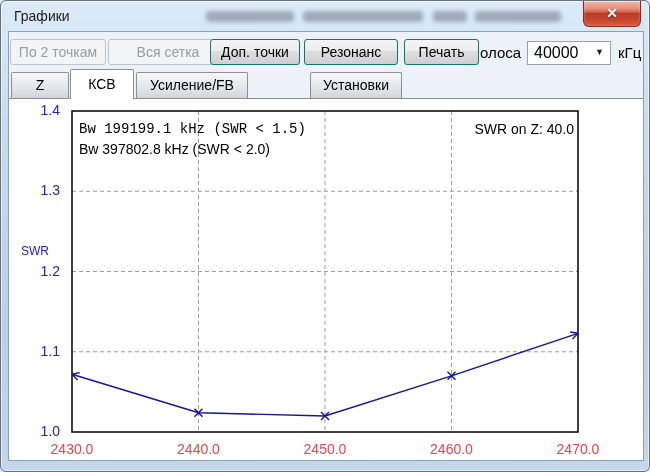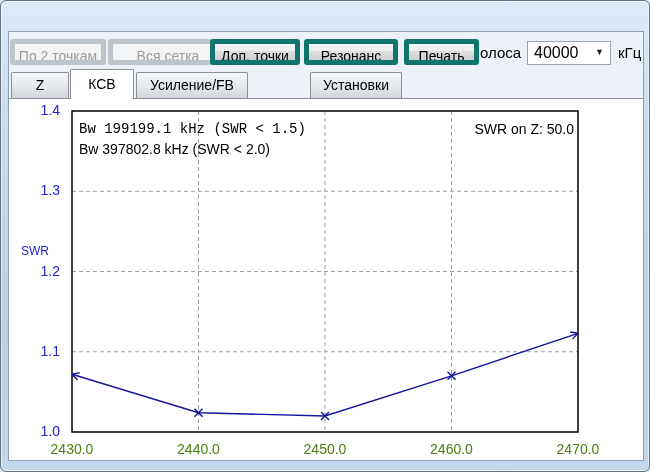--- a/index.html
+++ b/index.html
@@ -22,21 +22,21 @@
   }
   .close-x { font-size:14px; font-weight:bold; color:#fff; line-height:25px; text-shadow:0 1px 2px rgba(60,0,0,.7); }
   
   .client {
     position:absolute; left:7px; top:30px; width:634px; height:428px; box-sizing:content-box;
     background:#edf2f9; border:1px solid #8fa0b5; overflow:hidden;
   }
   
   .tb-btn {
     position:absolute; top:7px; height:26px; box-sizing:border-box; font-size:14px; color:#000;
-    border:5px solid #0f766e; border-radius:3px; text-align:center; line-height:24px; cursor:pointer;
+    border:1px solid #0f766e; border-radius:3px; text-align:center; line-height:24px; cursor:pointer;
     background:linear-gradient(180deg,#f5f5f5 0%,#ececec 45%,#dedede 46%,#d0d0d0 100%);
     overflow:hidden; white-space:nowrap;
   }
   .tb-btn.disabled {
     background:#f2f4f6; border-color:#bdc4ca; color:#9c9c9c; cursor:default;
   }
   .tb-label { position:absolute; top:12px; font-size:15px; color:#000; white-space:nowrap; }
   .combo {
     position:absolute; left:518px; top:9px; width:84px; height:24px; box-sizing:border-box;
     background:#fff; border:1px solid #98a3ac; cursor:pointer;
@@ -59,28 +59,40 @@
     position:absolute; left:0; top:66px; width:634px; height:362px;
     background:#fff; border-top:1px solid #8c9096; z-index:2;
   }
   .panel svg { position:absolute; left:0; top:0; }
   .grid { stroke:#9aa0a6; stroke-width:1; stroke-dasharray:4 3; fill:none; }
   .plot-border { fill:none; stroke:#000; stroke-width:1.5; }
   .curve { stroke:#14149b; stroke-width:1.4; fill:none; }
   .ann { position:absolute; font-size:14px; color:#000; white-space:nowrap; }
   .ann.right { text-align:right; }
   .ylabel-title { position:absolute; left:12px; top:145px; font-size:12px; color:#2121d3; }
-  .xtick { position:absolute; top:342px; width:60px; text-align:center; font-size:14px; color:#4d7c0f; }
+  .xtick { position:absolute; top:342px; width:60px; text-align:center; font-size:14px; color:#ef4444; }
   .ytick { position:absolute; left:6px; width:45px; text-align:right; font-size:14px; color:#2121d3; }
 </style>
 </head>
 <body>
 
 <div class="window">
 
+  <div class="titlebar">
+    <span class="title-text">Графики</span>
+    <span>
+      <span class="blurred-blob" style="left:205px; width:88px;"></span>
+      <span class="blurred-blob" style="left:302px; width:120px;"></span>
+      <span class="blurred-blob" style="left:432px; width:34px;"></span>
+      <span class="blurred-blob" style="left:474px; width:86px;"></span>
+    </span>
+    <div class="close-btn">
+      <span class="close-x">✕</span>
+    </div>
+  </div>
 
   <div class="client">
 
     <div class="tb-btn disabled" style="left:1px;   width:96px;">По 2 точкам</div>
     <div class="tb-btn disabled" style="left:99px;  width:120px;">Вся сетка</div>
     <div class="tb-btn" style="left:201px; width:90px;">Доп. точки</div>
     <div class="tb-btn" style="left:295px; width:94px;">Резонанс</div>
     <div class="tb-btn" style="left:395px; width:75px;">Печать</div>
 
     <span class="tb-label" style="left:471px;">олоса</span>
@@ -112,21 +124,21 @@
           <line x1="438.5" y1="272.82499999999993" x2="446.5" y2="280.82499999999993" class="curve"></line>
           <line x1="438.5" y1="280.82499999999993" x2="446.5" y2="272.82499999999993" class="curve"></line>
           <line x1="63" y1="275.2199999999999" x2="70.84681620213965" y2="273.6619642206166" class="curve"></line>
           <line x1="63" y1="275.2199999999999" x2="68.64677597618173" y2="280.88691459921677" class="curve"></line>
           <line x1="569" y1="234.2925" x2="563.5185494062495" y2="240.11948029757022" class="curve"></line>
           <line x1="569" y1="234.2925" x2="561.1116184776429" y2="232.96079546905705" class="curve"></line>
         </svg>
       <div id="chart-labels">
         <div class="ann" style="left:70px; top:22px;font-family:Liberation Mono, monospace;">Bw 199199.1 kHz (SWR &lt; 1.5)</div>
         <div class="ann" style="left:70px; top:42px;">Bw 397802.8 kHz (SWR &lt; 2.0)</div>
-        <div class="ann right" style="left:361px; top:22px; width:204px;">SWR on Z: 50.0</div>
+        <div class="ann right" style="left:361px; top:22px; width:204px;">SWR on Z: 40.0</div>
         <div class="ylabel-title">SWR</div>
       <div class="xtick" style="left: 33px;">2430.0</div>
           <div class="xtick" style="left: 159.5px;">2440.0</div>
           <div class="xtick" style="left: 286px;">2450.0</div>
           <div class="xtick" style="left: 412.5px;">2460.0</div>
           <div class="xtick" style="left: 539px;">2470.0</div>
           <div class="ytick" style="top: 324px;">1.0</div>
           <div class="ytick" style="top: 243.75px;">1.1</div>
           <div class="ytick" style="top: 163.5px;">1.2</div>
           <div class="ytick" style="top: 83.25px;">1.3</div>

